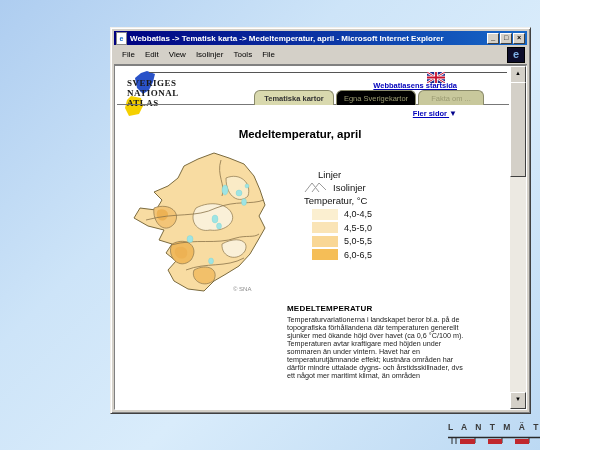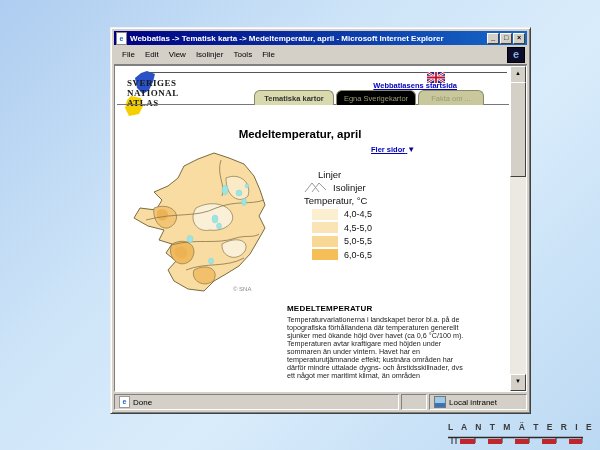--- a/index.html
+++ b/index.html
@@ -1,18 +1,18 @@
 <!DOCTYPE html>
 <html><head>
 <meta charset="utf-8">
 <style>
   html,body{margin:0;padding:0;}
-  .screen{position:relative;width:600px;height:450px;overflow:hidden;
+  .screen{position:relative;width:524px;height:450px;overflow:hidden;
     background:linear-gradient(135deg,#aecdf0 0%,#cde4f8 35%,#d9ecfb 60%,#bcd9f3 100%);
-    font-family:"Liberation Sans",sans-serif;}
+    font-family:"Liberation Sans",sans-serif;padding-left:16px;}
   
   .window{position:absolute;left:110px;top:27px;width:421px;height:387px;
     background:#d4d0c8;border:1px solid #404040;border-top-color:#f2f0ec;border-left-color:#f2f0ec;
     box-shadow:inset 1px 1px 0 #fff, inset -1px -1px 0 #808080;
     padding:3px;box-sizing:border-box;display:flex;flex-direction:column;}
   .titlebar{height:14px;background:linear-gradient(90deg,#000080,#1668c8);display:flex;align-items:center;
     padding:0 2px;gap:3px;flex:0 0 auto;}
   .ie-doc-icon{width:9px;height:11px;background:#fff;border:1px solid #888;font-size:7px;line-height:11px;
     color:#1668c8;text-align:center;font-weight:bold;flex:0 0 auto;}
   .title-text{color:#fff;font-size:8px;font-weight:bold;white-space:nowrap;overflow:hidden;flex:1;}
@@ -51,22 +51,22 @@
   .top-rule{position:absolute;left:34px;top:6px;width:358px;height:0;border-top:1px solid #555;}
   .uk-flag{position:absolute;left:312px;top:3px;}
   .home-link{position:absolute;left:230px;top:15px;width:112px;text-align:right;font-size:7.5px;color:#0000bb;
     text-decoration:underline;font-weight:bold;}
   .tabs-rule{position:absolute;left:2px;top:38px;width:392px;border-top:1px solid #777;}
   .tab{position:absolute;top:24px;height:15px;border:1px solid #8a8a6a;border-bottom:none;border-radius:6px 6px 0 0;
     font-size:7.5px;line-height:15px;text-align:center;box-sizing:border-box;}
   .tab1{left:139px;width:80px;background:#d9d9ae;color:#333;font-weight:bold;}
   .tab2{left:221px;width:80px;background:#000000;color:#9b9b72;}
   .tab3{left:303px;width:66px;background:#c8c89c;color:#9b9b72;}
-  .more-link{position:absolute;left:256px;top:43px;width:92px;text-align:left;font-size:7.5px;color:#0000bb;
-    font-weight:bold;text-decoration:underline;margin-top:36px;}
+  .more-link{position:absolute;left:250px;top:43px;width:92px;text-align:right;font-size:7.5px;color:#0000bb;
+    font-weight:bold;text-decoration:underline;}
   .more-arrow{color:#00008b;text-decoration:none;display:inline-block;font-size:8px;}
   .page-heading{position:absolute;left:70px;top:62px;width:230px;text-align:center;font-size:11.5px;font-weight:bold;color:#000;}
   .map-wrap{position:absolute;left:11px;top:84px;width:178px;height:148px;}
   .map-copy{position:absolute;left:118px;top:220px;font-size:6px;color:#8a8a8a;}
   
   .legend{position:absolute;left:189px;top:103px;width:140px;}
   .legend-title{font-size:9.5px;color:#111;margin-left:14px;}
   .legend-iso{display:flex;align-items:center;gap:3px;margin-top:1px;}
   .legend-iso span{font-size:9.5px;color:#111;}
   .legend-scale-title{font-size:9.5px;color:#111;margin-top:1px;}
@@ -213,31 +213,20 @@
 
       </div>
 
       <div class="scrollbar">
         <div class="sb-btn">▲</div>
         <div class="sb-btn">▼</div>
       </div>
       <div class="sb-thumb"></div>
     </div>
 
-    <div class="statusbar">
-      <div class="status-cell status-left">
-        <span class="status-ie">e</span>
-        <span>Done</span>
-      </div>
-      <div class="status-cell status-mid"></div>
-      <div class="status-cell status-right">
-        <span class="status-net"></span>
-        <span>Local intranet</span>
-      </div>
-    </div>
 
   </div>
 
   <div class="lm">
     <div class="lm-text">L A N T M Ä T E R I E T</div>
     <svg width="135" height="10" viewBox="0 0 135 10">
       <line x1="0" y1="1.5" x2="135" y2="1.5" stroke="#2a2a2a" stroke-width="1.5"></line>
       <g stroke="#2a2a2a" stroke-width="1">
         <line x1="4" y1="1" x2="4" y2="8"></line>
           <line x1="8" y1="1" x2="8" y2="8"></line>

